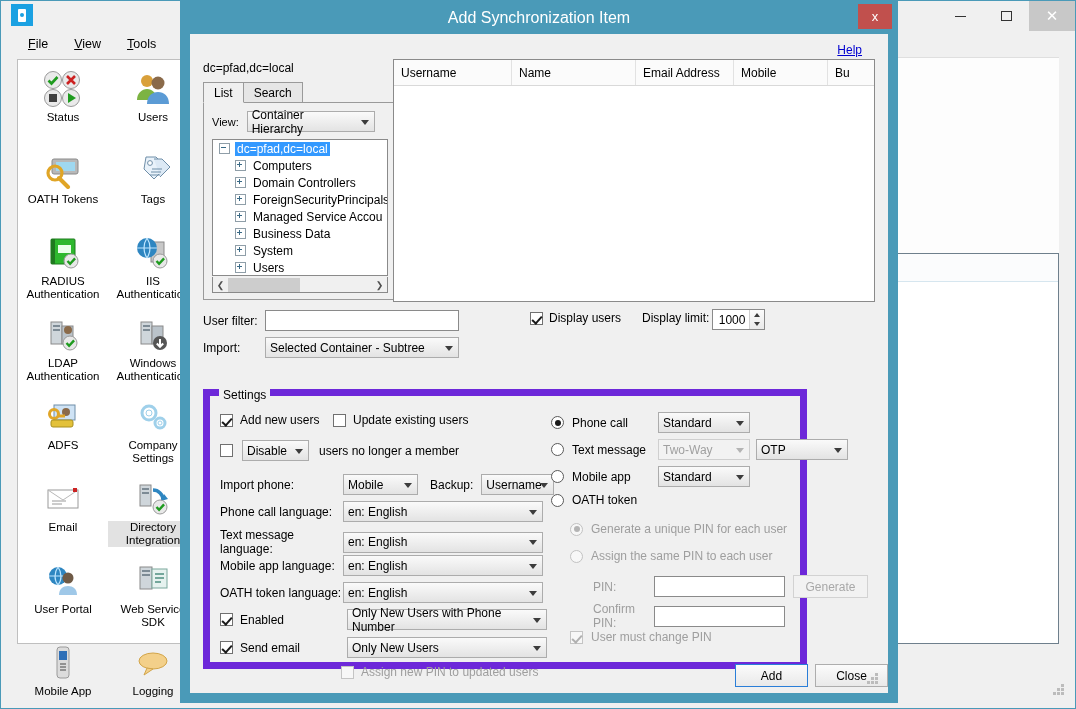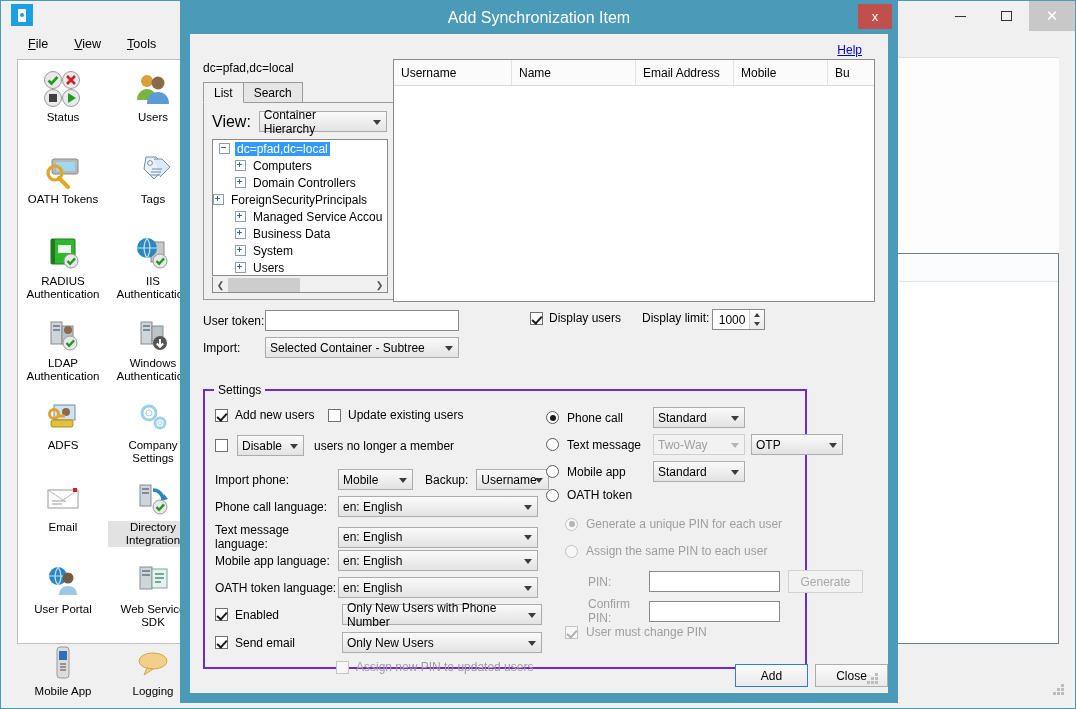--- a/index.html
+++ b/index.html
@@ -136,21 +136,21 @@
     background: #f0f0f0; display: flex; align-items: center;
     box-sizing: border-box; margin-right: -1px;
   }
   .tab.active { background: #f0f0f0; border-bottom: 1px solid #f0f0f0; position: relative; z-index: 2; }
   .tab.inactive { background: #e6e6e6; }
   .tabpane {
     position: absolute; left: 0; top: 20px; width: 192px; height: 198px;
     border: 1px solid #9a9a9a; background: #f0f0f0; box-sizing: border-box;
   }
   .viewrow { position: absolute; left: 8px; top: 8px; display: flex; align-items: center; }
-  .viewrow .lbl { font-size: 16px; margin-right: 8px; }
+  .viewrow .lbl { font-size: 11px; margin-right: 8px; }
 
   select, .fakeselect {
     font-family: "Liberation Sans", sans-serif; font-size: 12px;
     height: 21px; box-sizing: border-box;
     border: 1px solid #acacac; background: #e9e9e9;
     padding: 0 4px; color: #000;
     -webkit-appearance: none; appearance: none;
   }
   .fakeselect {
     display: flex; align-items: center; position: relative; padding-right: 18px;
@@ -231,21 +231,21 @@
     box-sizing: border-box; flex: 0 0 auto; position: relative;
   }
   .rb.checked::after {
     content: ""; width: 6px; height: 6px; border-radius: 50%; background: #1a1a1a;
   }
   .rb.dis { border-color: #c2c2c2; background: #f7f7f7; }
   .rb.dis.checked::after { background: #b4b4b4; }
 
   .groupbox {
     position: absolute; left: 13px; top: 355px; width: 604px; height: 280px;
-    border: 2px solid #6d28d9; box-sizing: border-box;
+    border: 7px solid #6d28d9; box-sizing: border-box;
   }
   .groupbox > .gb-title {
     position: absolute; left: 9px; top: -8px; background: #f0f0f0;
     padding: 0 4px; font-size: 12px;
   }
 
   .spin {
     position: absolute; display: flex; align-items: stretch;
     border: 1px solid #8a8a8a; background: #fff; height: 21px; box-sizing: border-box;
   }
@@ -582,21 +582,21 @@
               <span class="txt">dc=pfad,dc=local</span>
             </div>
             <div class="tnode" style="padding-left:22px">
               <span class="expander plus"></span>
               <span class="txt">Computers</span>
             </div>
             <div class="tnode" style="padding-left:22px">
               <span class="expander plus"></span>
               <span class="txt">Domain Controllers</span>
             </div>
-            <div class="tnode" style="">
+            <div class="tnode" style="padding-left:22px">
               <span class="expander plus"></span>
               <span class="txt">ForeignSecurityPrincipals</span>
             </div>
             <div class="tnode" style="padding-left:22px">
               <span class="expander plus"></span>
               <span class="txt">Managed Service Accou</span>
             </div>
             <div class="tnode" style="padding-left:22px">
               <span class="expander plus"></span>
               <span class="txt">Business Data</span>
@@ -625,21 +625,21 @@
         <div class="ulist-hdr">
           <div class="col" style="width:118px">Username</div>
           <div class="col" style="width:124px">Name</div>
           <div class="col" style="width:98px">Email Address</div>
           <div class="col" style="width:94px">Mobile</div>
           <div class="col" style="width:46px;border-right:none">Bu</div>
         </div>
       </div>
 
       <div class="row-inline" style="left:13px; top:276px;">
-        <span class="lbl" style="width:62px">User token:</span>
+        <span class="lbl" style="width:62px">User filter:</span>
         <input type="text" class="tb" style="width: 194px;" placeholder="">
       </div>
 
       <div class="row-inline" style="left:340px; top:277px;">
         <span class="cb checked"></span>
         <span class="lbl" style="margin-left:6px">Display users</span>
       </div>
 
       <div class="row-inline" style="left:452px; top:277px;">
         <span class="lbl">Display limit:</span>

